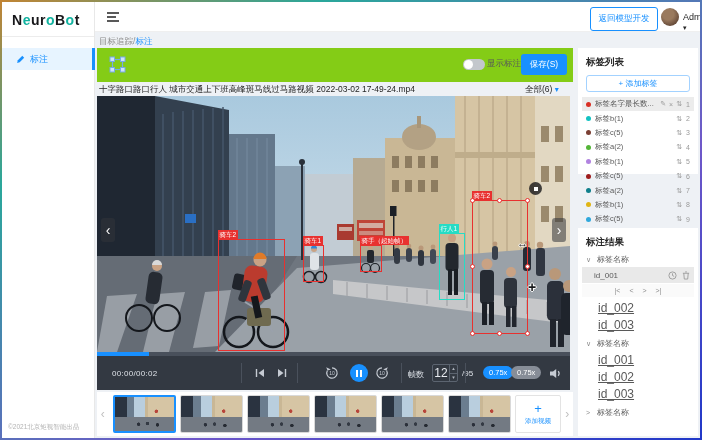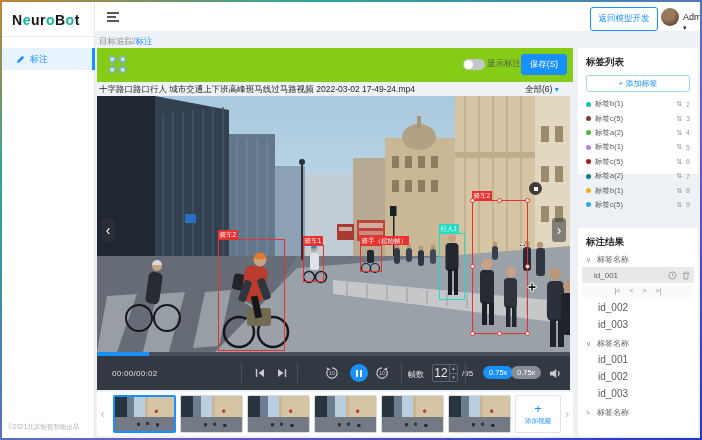--- a/index.html
+++ b/index.html
@@ -118,21 +118,21 @@
   .mini-ic { color:#9a9a9a; font-size:7px; margin-left:3px; }
   .tag-order { color:#9a9a9a; font-size:7px; margin-left:3px; width:5px; text-align:right; }
 
   .group-row { display:flex; align-items:center; gap:4px; height:15px; font-size:8px; color:#595959; margin-top:3px; }
   .group-row .car { color:#8c8c8c; font-size:7px; width:7px; }
   .id-row { display:flex; align-items:center; height:16px; font-size:8px; color:#595959; padding-left:12px; margin:0 -4px; padding-right:4px; }
   .id-row.sel { background:#e9e9e9; }
   .id-row .sp { flex:1; }
   .id-row svg { margin-left:5px; }
   .pager { display:flex; align-items:center; justify-content:center; gap:9px; height:13px; background:#fafafa; margin:1px -4px 2px; font-size:7px; color:#8c8c8c; }
-  .plain-id { height:17px; display:flex; align-items:center; font-size:10px; color:#595959; padding-left:12px; }
+  .plain-id { height:17px; display:flex; align-items:center; font-size:12px; color:#595959; padding-left:12px;text-decoration:underline; }
 </style>
 </head>
 <body>
 
 <div class="frame">
 <div class="app">
 
   <div class="sidebar">
     <div class="logo"><span>N</span><span class="tl">e</span><span>ur</span><span class="tl">o</span><span>B</span><span class="tl">o</span><span>t</span></div>
     <div class="menu-item">
@@ -443,20 +443,28 @@
       <div class="plus">+</div>
       <div class="lbl">添加视频</div>
     </div>
     <div class="strip-nav right">›</div>
   </div>
 
   <div class="panel tags">
     <div class="panel-title">标签列表</div>
     <button class="add-tag-btn">+ 添加标签</button>
     <div style="margin-top:5px;">
+      <div class="tag-row sel">
+        <span class="dot" style="background: rgb(217, 48, 37);"></span>
+        <span class="tag-name">标签名字最长数...</span>
+        <span class="mini-ic">✎</span>
+        <span class="mini-ic">×</span>
+        <span class="mini-ic">⇅</span>
+        <span class="tag-order">1</span>
+      </div>
       <div class="tag-row">
         <span class="dot" style="background: rgb(19, 194, 194);"></span>
         <span class="tag-name">标签b(1)</span>
         <span class="mini-ic">⇅</span>
         <span class="tag-order">2</span>
       </div>
       <div class="tag-row">
         <span class="dot" style="background: rgb(123, 64, 52);"></span>
         <span class="tag-name">标签c(5)</span>
         <span class="mini-ic">⇅</span>

